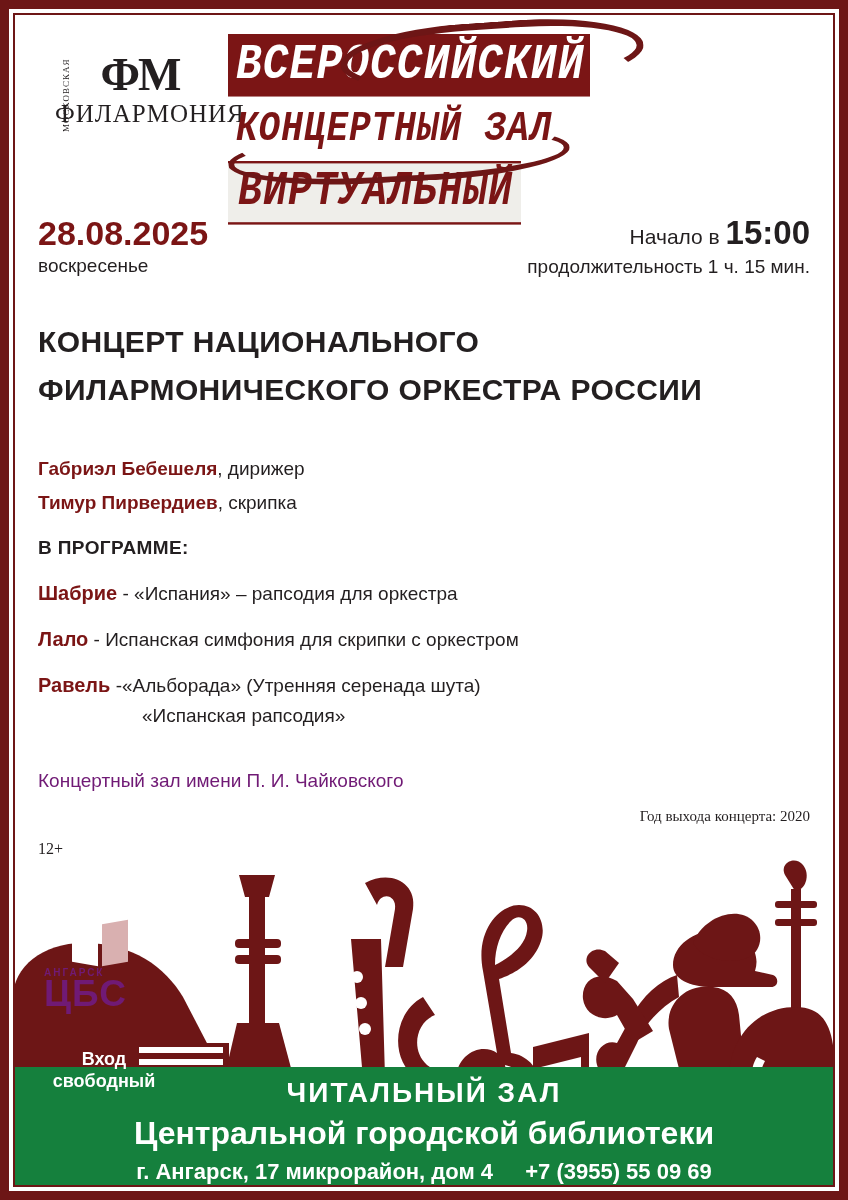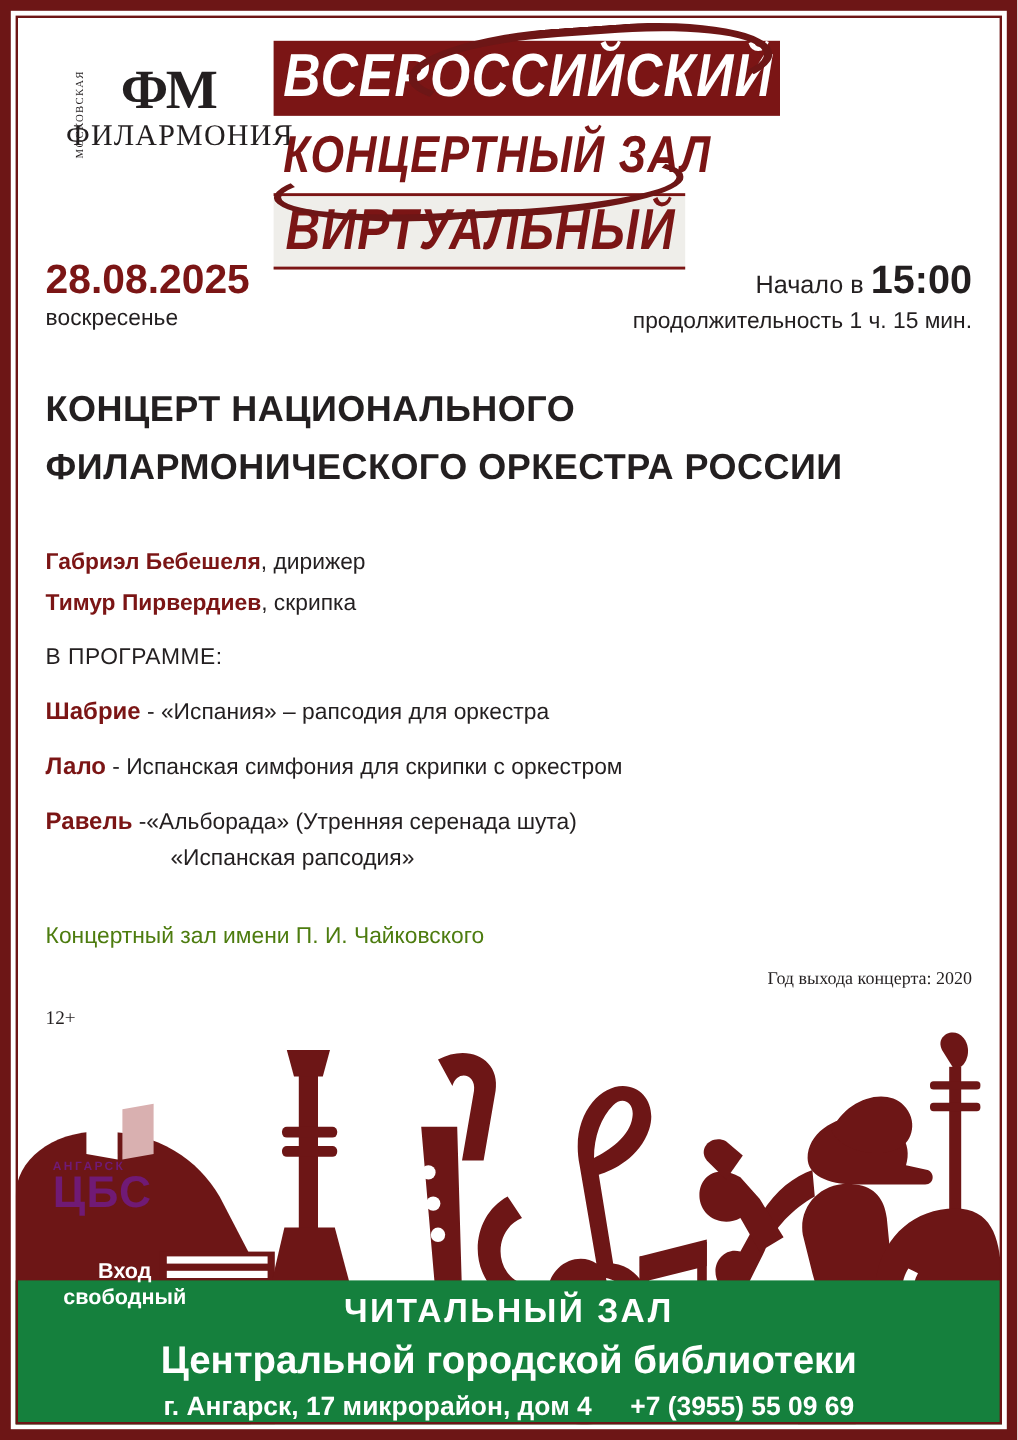--- a/index.html
+++ b/index.html
@@ -77,21 +77,21 @@
     margin-top: 2px;
   }
 
   .vkz {
     position: absolute;
     left: 228px; top: 10px;
     width: 400px;
   }
   .vkz-line {
     position: relative;
-    font-family: Liberation Sans, sans-serif;
+    font-family: Liberation Mono, monospace;
     font-weight: 700;
     font-style: italic;
     color: #7b1515;
     text-transform: uppercase;
     letter-spacing: 1px;
     line-height: 1;
   }
   .vkz-l1 {
     font-size: 43px;
     background: #7b1515;
@@ -209,21 +209,21 @@
   .performer b {
     color: #7b1515;
     font-weight: 700;
   }
 
   
   .program-head {
     position: absolute;
     left: 38px; top: 537px;
     font-size: 19px;
-    font-weight: 400;
+    font-weight: 700;
     color: #231f20;
     letter-spacing: 0.4px;
   }
   .program {
     position: absolute;
     left: 38px; top: 580px;
     width: 770px;
   }
   .prog-item {
     font-size: 19px;
@@ -240,21 +240,21 @@
     display: block;
     margin-left: 104px;
     margin-top: 4px;
   }
 
   
   .venue {
     position: absolute;
     left: 38px; top: 770px;
     font-size: 19px;
-    color: #4d7c0f;
+    color: #701a75;
   }
   .release {
     position: absolute;
     right: 38px; top: 808px;
     font-size: 15px;
     color: #231f20;
     font-family: "Liberation Serif", serif;
   }
   .age {
     position: absolute;

